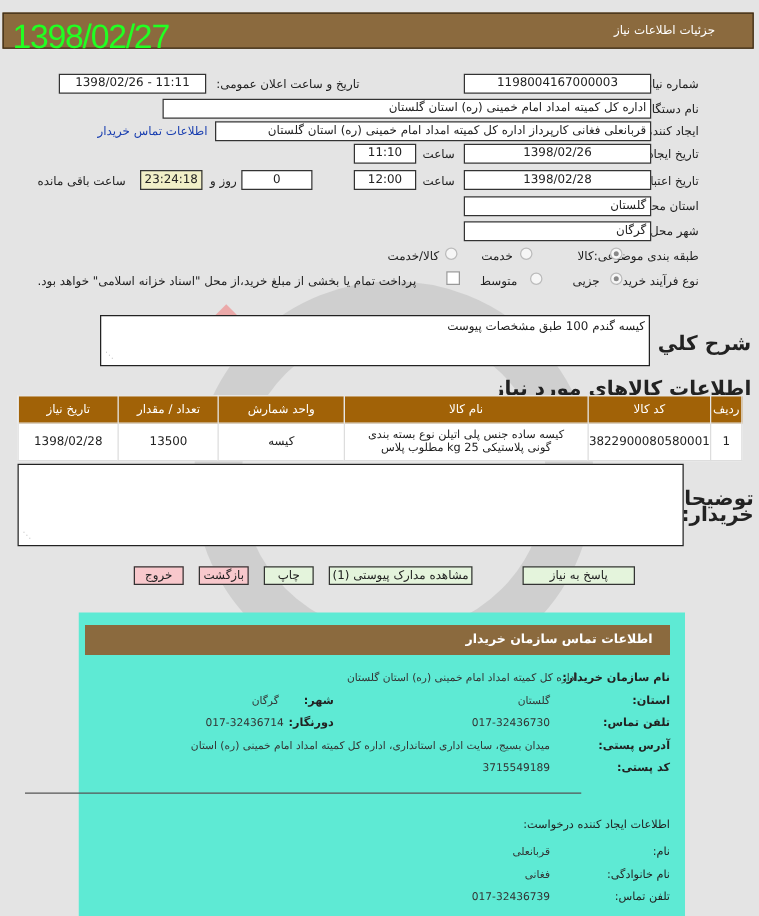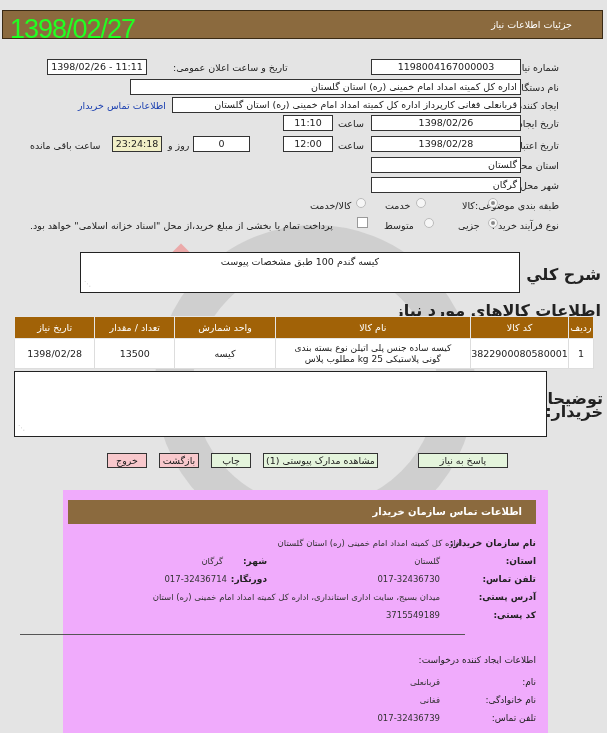--- a/index.html
+++ b/index.html
@@ -88,21 +88,21 @@
     position: absolute; height: 15px; border: 1px solid #333;
     font-size: 9.5px; line-height: 13px; text-align: center; cursor: pointer;
     top: 453px; white-space: nowrap;
   }
   .btn.green { background: #e4f4dc; }
   .btn.pink { background: #f8c8cc; }
 
   
   .panel {
     position: absolute; left: 63px; top: 490px; width: 485px; height: 243px;
-    background: #f0abfc;
+    background: #5eead4;
   }
   .panel-head {
     position: absolute; left: 5px; top: 10px; width: 468px; height: 24px;
     background: #8b6a3e;
   }
   .panel-head span {
     position: absolute; right: 14px; top: 6px; color: #fff; font-size: 10px; font-weight: bold;
   }
   .p-lbl { position: absolute; font-size: 9px; font-weight: bold; white-space: nowrap; color: #222; }
   .p-val { position: absolute; font-size: 8.5px; white-space: nowrap; color: #333; }
@@ -116,21 +116,21 @@
 <div class="wm-diamond"></div>
 
 <div class="header">
   <span class="header-title">جزئیات اطلاعات نیاز</span>
 </div>
 <div class="stamp-date">1398/02/27</div>
 
 <span class="lbl" style="right:48px;top:62px;">شماره نیاز:</span>
 <div class="box ltr" style="left:371px;top:59px;width:150px;">1198004167000003</div>
 <span class="lbl" style="left:173px;top:62px;">تاریخ و ساعت اعلان عمومی:</span>
-<div class="box ltr" style="left:47px;top:59px;width:100px;">1398/02/26 - 11:11</div>
+<div class="box ltr" style="left:47px;top:59px;width:118px;">1398/02/26 - 11:11</div>
 
 <span class="lbl" style="right:48px;top:82px;">نام دستگاه خریدار:</span>
 <div class="box r" style="left:130px;top:79px;width:391px;">اداره کل کمیته امداد امام خمینی (ره) استان گلستان</div>
 
 <span class="lbl" style="right:48px;top:100px;">ایجاد کننده درخواست:</span>
 <div class="box r" style="left:172px;top:97px;width:349px;">قربانعلی فغانی کارپرداز اداره کل کمیته امداد امام خمینی (ره) استان گلستان</div>
 <span class="link" style="left:78px;top:100px;">اطلاعات تماس خریدار</span>
 
 <span class="lbl" style="right:48px;top:118px;">تاریخ ایجاد نیاز:</span>
 <div class="box ltr" style="left:371px;top:115px;width:150px;">1398/02/26</div>
@@ -161,21 +161,21 @@
 
 <span class="lbl" style="right:48px;top:220px;">نوع فرآیند خرید :</span>
 <span class="radio on" style="left:488px;top:218px;"></span>
 <span class="lbl" style="left:458px;top:220px;">جزیی</span>
 <span class="radio" style="left:424px;top:218px;"></span>
 <span class="lbl" style="left:384px;top:220px;">متوسط</span>
 <span class="check" style="left:357px;top:217px;"></span>
 <span class="lbl" style="left:30px;top:220px;">پرداخت تمام یا بخشی از مبلغ خرید،از محل "اسناد خزانه اسلامی" خواهد بود.</span>
 
 <span class="bold-lbl" style="right:6px;top:265px;">شرح کلي نیاز:</span>
-<div class="textarea" style="left:80px;top:252px;width:440px;height:41px;text-align:center;">
+<div class="textarea" style="left:80px;top:252px;width:440px;height:41px;">
   <span>کیسه گندم 100 طبق مشخصات پیوست</span>
   <span class="grip">⋰</span>
 </div>
 
 <span class="bold-lbl" style="right:6px;top:301px;">اطلاعات کالاهای مورد نیاز</span>
 
 <table class="items">
   <thead>
     <tr>
       <th style="width:25px;">ردیف</th>

